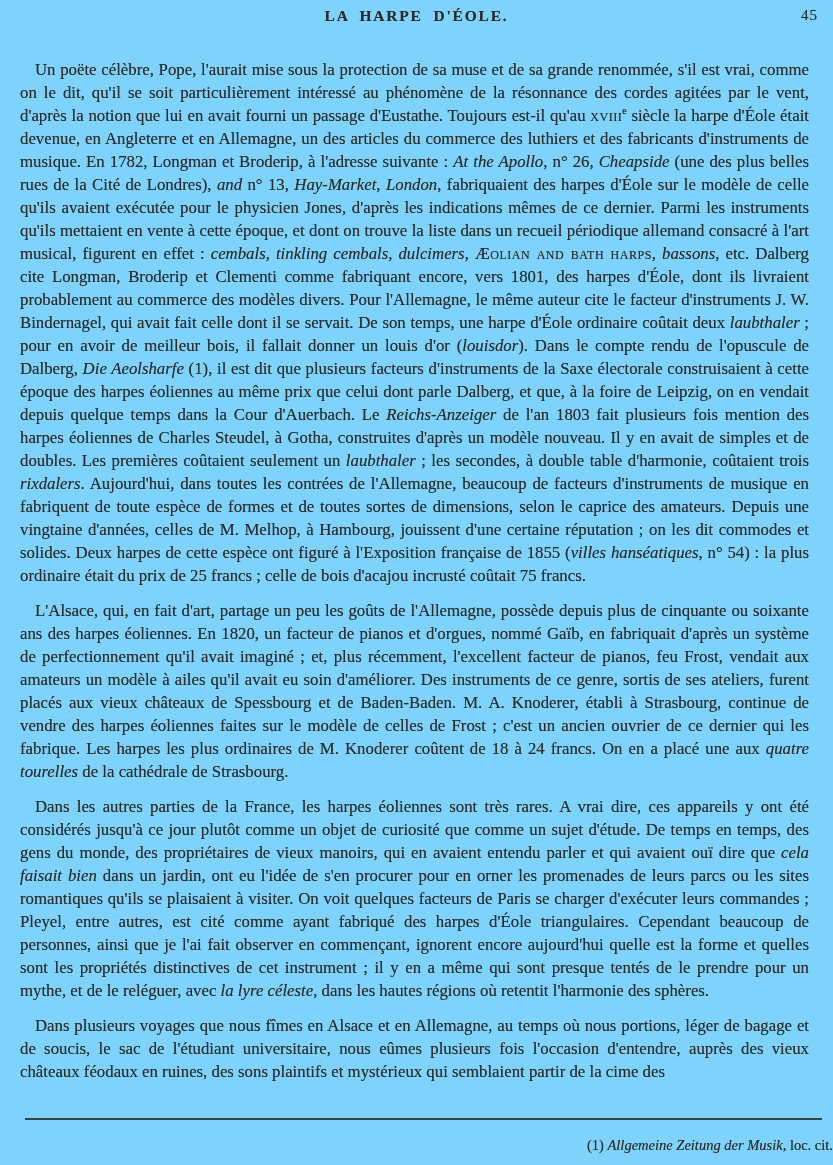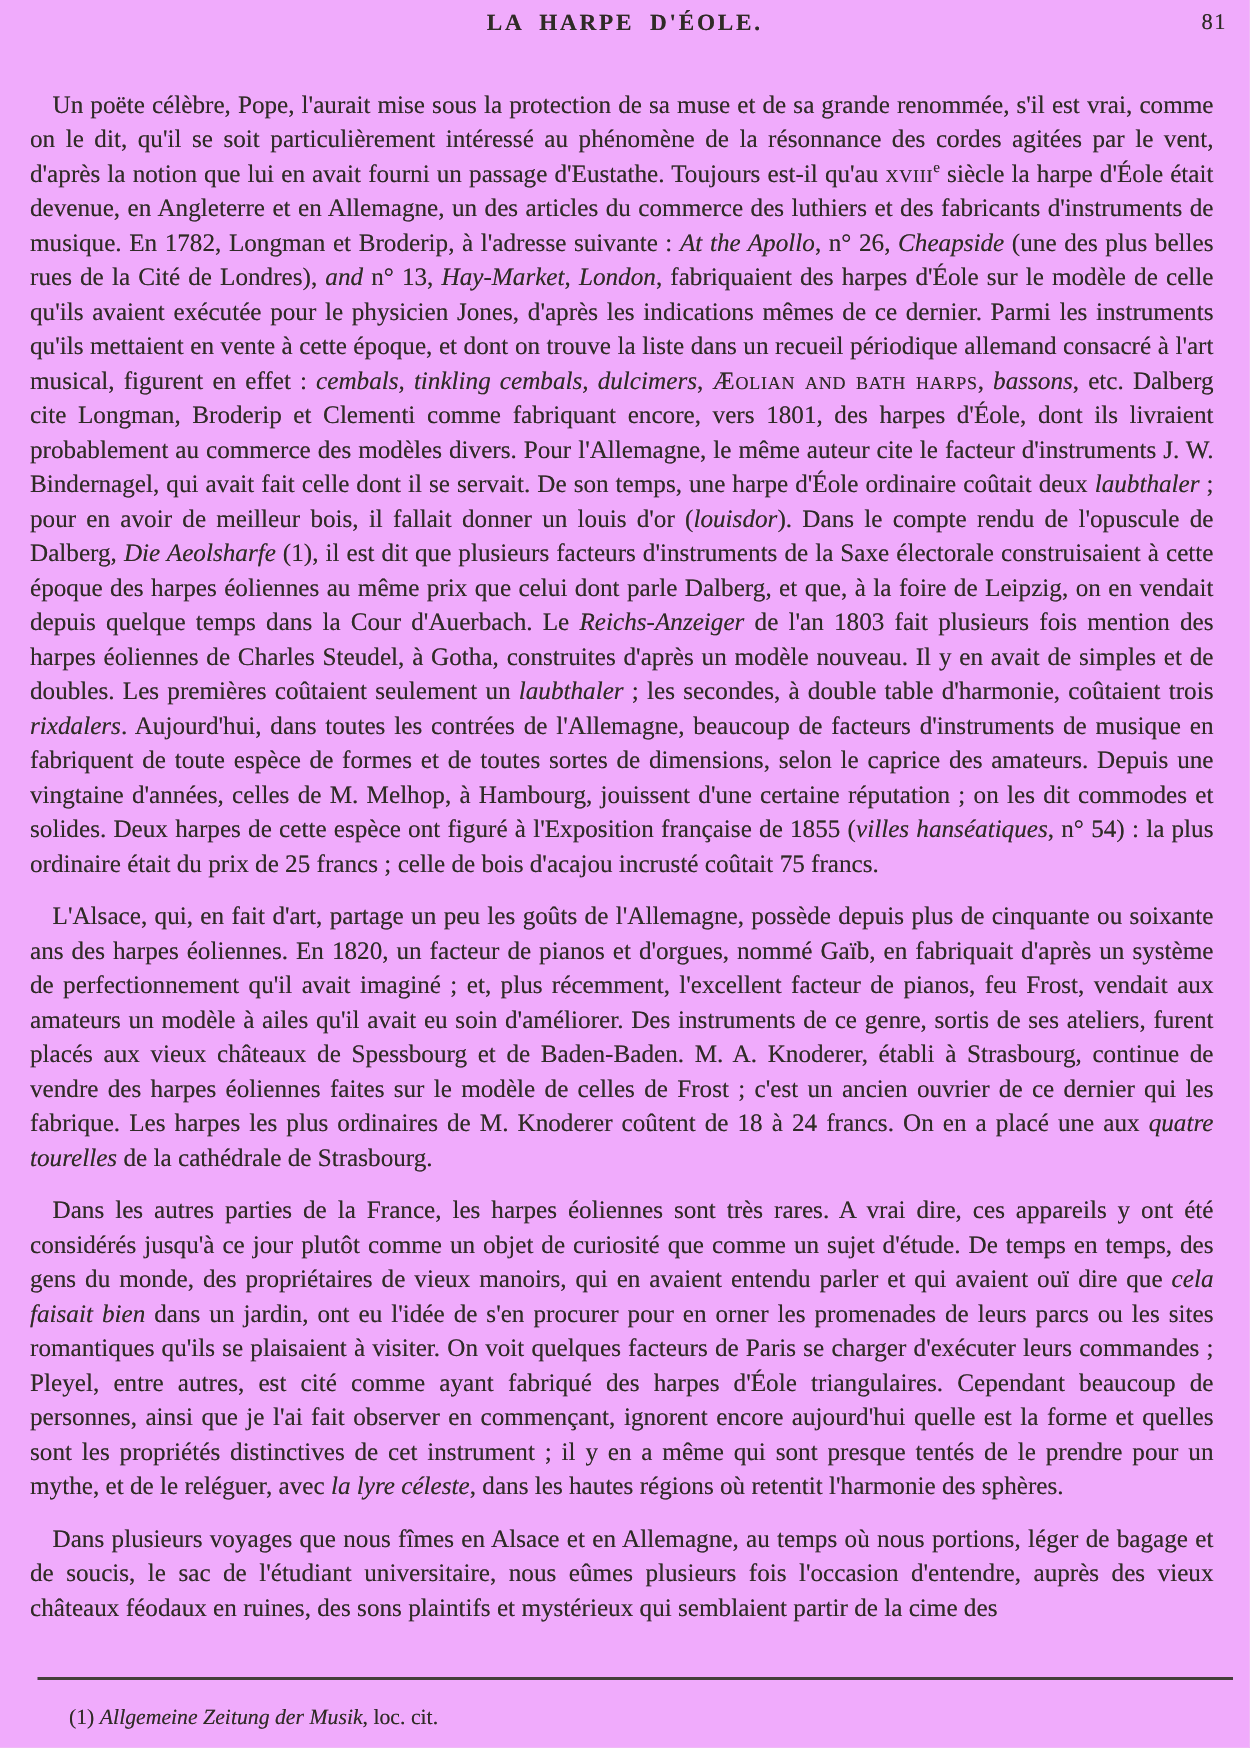--- a/index.html
+++ b/index.html
@@ -2,21 +2,21 @@
 <html lang="fr"><head>
 <meta charset="utf-8">
 <style>
   html, body { margin: 0; padding: 0; }
   body { background: #e8e6e2; }
   .page {
     position: relative;
     width: 833px;
     height: 1165px;
     margin: 0 auto;
-    background: #f0abfc;
+    background: #7dd3fc;
     color: #2f2b26;
     font-family: "Liberation Serif", "DejaVu Serif", serif;
     overflow: hidden;
     text-shadow: 0 0 0.4px rgba(45,40,33,0.55);
   }
   .running-head {
     position: relative;
     height: 30px;
     padding-top: 7px;
     text-align: center;
@@ -55,30 +55,31 @@
     margin-left: 25px;
     margin-right: 11px;
     border: none;
     border-top: 2px solid #44403a;
     height: 0;
   }
   .footnote {
     margin: 16px 0 0 46px;
     font-size: 14.5px;
     line-height: 19px;
+    text-align: right;
   }
 </style>
 </head>
 <body>
 
 <div class="page">
 
   <header class="running-head">
     <h1 class="head-title">LA HARPE D'ÉOLE.</h1>
-    <span class="page-number">81</span>
+    <span class="page-number">45</span>
   </header>
 
   <main class="body-text">
     <p class="para"><span>Un poëte célèbre, Pope, l'aurait mise sous la protection de sa muse et de sa grande renommée, s'il est vrai, comme on le dit, qu'il se soit particulièrement intéressé au phénomène de la résonnance des cordes agitées par le vent, d'après la notion que lui en avait fourni un passage d'Eustathe. Toujours est-il qu'au </span><span class="sc">xviii</span><sup>e</sup><span> siècle la harpe d'Éole était devenue, en Angleterre et en Allemagne, un des articles du commerce des luthiers et des fabricants d'instruments de musique. En 1782, Longman et Broderip, à l'adresse suivante : </span><span class="it">At the Apollo</span><span>, n° 26, </span><span class="it">Cheapside</span><span> (une des plus belles rues de la Cité de Londres), </span><span class="it">and</span><span> n° 13, </span><span class="it">Hay-Market</span><span>, </span><span class="it">London</span><span>, fabriquaient des harpes d'Éole sur le modèle de celle qu'ils avaient exécutée pour le physicien Jones, d'après les indications mêmes de ce dernier. Parmi les instruments qu'ils mettaient en vente à cette époque, et dont on trouve la liste dans un recueil périodique allemand consacré à l'art musical, figurent en effet : </span><span class="it">cembals, tinkling cembals, dulcimers</span><span>, </span><span class="sc">Æolian and bath harps</span><span>, </span><span class="it">bassons</span><span>, etc. Dalberg cite Longman, Broderip et Clementi comme fabriquant encore, vers 1801, des harpes d'Éole, dont ils livraient probablement au commerce des modèles divers. Pour l'Allemagne, le même auteur cite le facteur d'instruments J. W. Bindernagel, qui avait fait celle dont il se servait. De son temps, une harpe d'Éole ordinaire coûtait deux </span><span class="it">laubthaler</span><span> ; pour en avoir de meilleur bois, il fallait donner un louis d'or (</span><span class="it">louisdor</span><span>). Dans le compte rendu de l'opuscule de Dalberg, </span><span class="it">Die Aeolsharfe</span><span> (1), il est dit que plusieurs facteurs d'instruments de la Saxe électorale construisaient à cette époque des harpes éoliennes au même prix que celui dont parle Dalberg, et que, à la foire de Leipzig, on en vendait depuis quelque temps dans la Cour d'Auerbach. Le </span><span class="it">Reichs-Anzeiger</span><span> de l'an 1803 fait plusieurs fois mention des harpes éoliennes de Charles Steudel, à Gotha, construites d'après un modèle nouveau. Il y en avait de simples et de doubles. Les premières coûtaient seulement un </span><span class="it">laubthaler</span><span> ; les secondes, à double table d'harmonie, coûtaient trois </span><span class="it">rixdalers</span><span>. Aujourd'hui, dans toutes les contrées de l'Allemagne, beaucoup de facteurs d'instruments de musique en fabriquent de toute espèce de formes et de toutes sortes de dimensions, selon le caprice des amateurs. Depuis une vingtaine d'années, celles de M. Melhop, à Hambourg, jouissent d'une certaine réputation ; on les dit commodes et solides. Deux harpes de cette espèce ont figuré à l'Exposition française de 1855 (</span><span class="it">villes hanséatiques</span><span>, n° 54) : la plus ordinaire était du prix de 25 francs ; celle de bois d'acajou incrusté coûtait 75 francs.</span></p>
     <p class="para"><span>L'Alsace, qui, en fait d'art, partage un peu les goûts de l'Allemagne, possède depuis plus de cinquante ou soixante ans des harpes éoliennes. En 1820, un facteur de pianos et d'orgues, nommé Gaïb, en fabriquait d'après un système de perfectionnement qu'il avait imaginé ; et, plus récemment, l'excellent facteur de pianos, feu Frost, vendait aux amateurs un modèle à ailes qu'il avait eu soin d'améliorer. Des instruments de ce genre, sortis de ses ateliers, furent placés aux vieux châteaux de Spessbourg et de Baden-Baden. M. A. Knoderer, établi à Strasbourg, continue de vendre des harpes éoliennes faites sur le modèle de celles de Frost ; c'est un ancien ouvrier de ce dernier qui les fabrique. Les harpes les plus ordinaires de M. Knoderer coûtent de 18 à 24 francs. On en a placé une aux </span><span class="it">quatre tourelles</span><span> de la cathédrale de Strasbourg.</span></p>
     <p class="para"><span>Dans les autres parties de la France, les harpes éoliennes sont très rares. A vrai dire, ces appareils y ont été considérés jusqu'à ce jour plutôt comme un objet de curiosité que comme un sujet d'étude. De temps en temps, des gens du monde, des propriétaires de vieux manoirs, qui en avaient entendu parler et qui avaient ouï dire que </span><span class="it">cela faisait bien</span><span> dans un jardin, ont eu l'idée de s'en procurer pour en orner les promenades de leurs parcs ou les sites romantiques qu'ils se plaisaient à visiter. On voit quelques facteurs de Paris se charger d'exécuter leurs commandes ; Pleyel, entre autres, est cité comme ayant fabriqué des harpes d'Éole triangulaires. Cependant beaucoup de personnes, ainsi que je l'ai fait observer en commençant, ignorent encore aujourd'hui quelle est la forme et quelles sont les propriétés distinctives de cet instrument ; il y en a même qui sont presque tentés de le prendre pour un mythe, et de le reléguer, avec </span><span class="it">la lyre céleste</span><span>, dans les hautes régions où retentit l'harmonie des sphères.</span></p>
     <p class="para"><span>Dans plusieurs voyages que nous fîmes en Alsace et en Allemagne, au temps où nous portions, léger de bagage et de soucis, le sac de l'étudiant universitaire, nous eûmes plusieurs fois l'occasion d'entendre, auprès des vieux châteaux féodaux en ruines, des sons plaintifs et mystérieux qui semblaient partir de la cime des</span></p>
   </main>
 
   <footer class="footnote-area">

